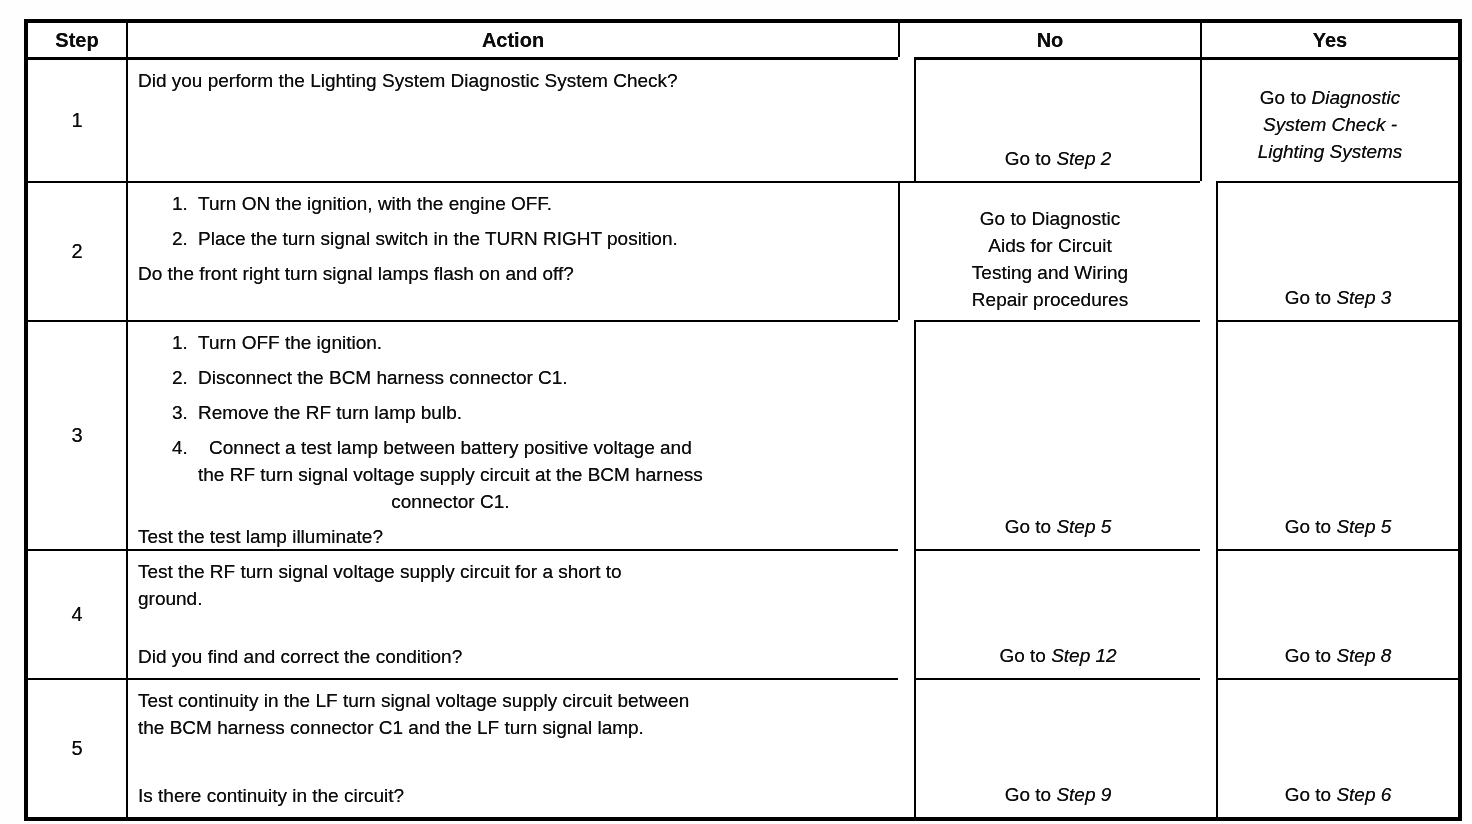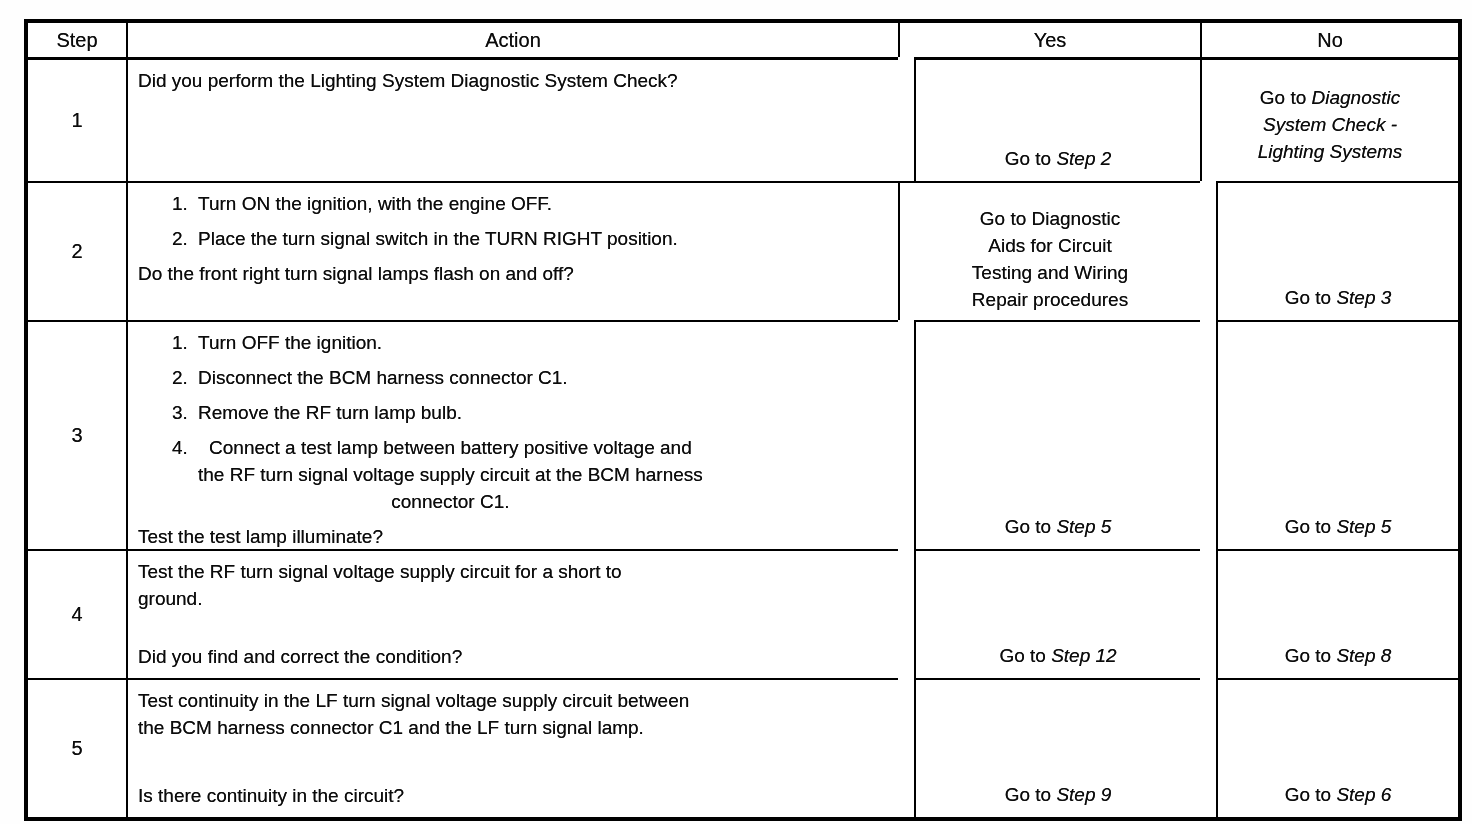--- a/index.html
+++ b/index.html
@@ -30,21 +30,21 @@
     line-height: 27px;
     overflow: hidden;
   }
   .cell.colline { border-left: 2px solid #000; }
   .cell.rowline { border-top: 2px solid #000; }
   .cell.hdrline { border-top: 3px solid #000; }
   .hdr-cell {
     display: flex;
     align-items: center;
     justify-content: center;
-    font-weight: normal;
+    font-weight: bold;
     font-size: 20px;
   }
   .step-cell {
     display: flex;
     align-items: center;
     justify-content: center;
     font-size: 20px;
   }
   .action-cell {
     display: flex;
@@ -74,22 +74,22 @@
   .ref { font-style: italic; white-space: pre-line; }
 </style>
 </head>
 <body>
 
 <div class="page">
   <div class="diag-table">
 
     <div class="cell hdr-cell">Step</div>
     <div class="cell hdr-cell colline">Action</div>
+    <div class="cell hdr-cell colline">No</div>
     <div class="cell hdr-cell colline">Yes</div>
-    <div class="cell hdr-cell colline">No</div>
 
     <div class="cell step-cell hdrline">1</div>
     <div class="cell action-cell colline hdrline">
       <div class="action-question">Did you perform the Lighting System Diagnostic System Check?</div>
     </div>
     <div class="cell goto-cell v-bottom colline hdrline">
       <div class="goto-line"><span>Go to </span><span class="ref">Step 2</span></div>
     </div>
     <div class="cell goto-cell v-top colline hdrline">
       <div class="goto-line"><span>Go to </span><span class="ref">Diagnostic

